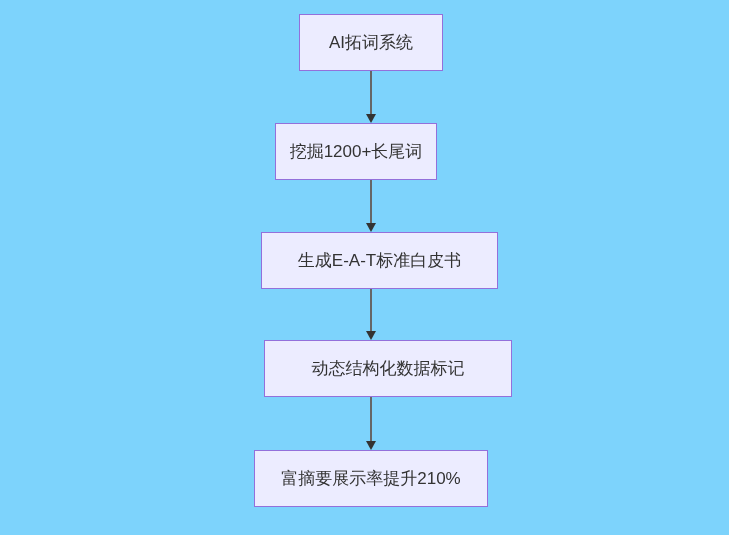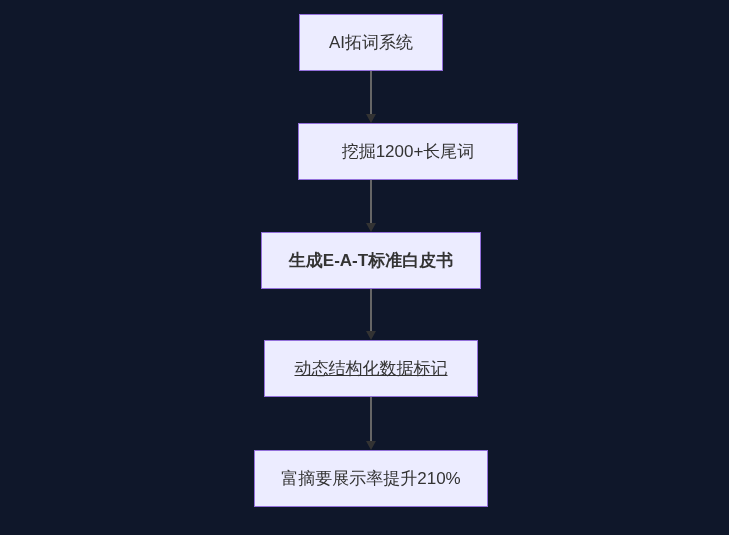--- a/index.html
+++ b/index.html
@@ -5,42 +5,42 @@
   html, body {
     margin: 0;
     padding: 0;
     background: #fafafa;
     font-family: "Liberation Sans", "DejaVu Sans", sans-serif;
   }
   .canvas {
     position: relative;
     width: 729px;
     height: 535px;
-    background: #0f172a;
+    background: #7dd3fc;
     overflow: hidden;
   }
   .flow-node {
     position: absolute;
     box-sizing: border-box;
     height: 57px;
     background: #ececff;
     border: 1px solid #9370db;
     color: #333333;
     font-size: 17px;
     line-height: 1;
     display: flex;
     align-items: center;
     justify-content: center;
     text-align: center;
     white-space: nowrap;
   }
   .node-1 { left: 299px; top: 14px;  width: 144px; }
-  .node-2 { left: 275px; top: 123px; width: 220px; margin-left: 23px; }
-  .node-3 { left: 261px; top: 232px; width: 220px; font-weight: bold; }
-  .node-4 { left: 264px; top: 340px; width: 214px; text-decoration: underline; }
+  .node-2 { left: 275px; top: 123px; width: 162px; }
+  .node-3 { left: 261px; top: 232px; width: 237px; }
+  .node-4 { left: 264px; top: 340px; width: 248px; }
   .node-5 { left: 254px; top: 450px; width: 234px; align-items: center; }
 
   .flow-arrow {
     position: absolute;
     left: 366px;
     width: 10px;
     display: flex;
     flex-direction: column;
     align-items: center;
   }

